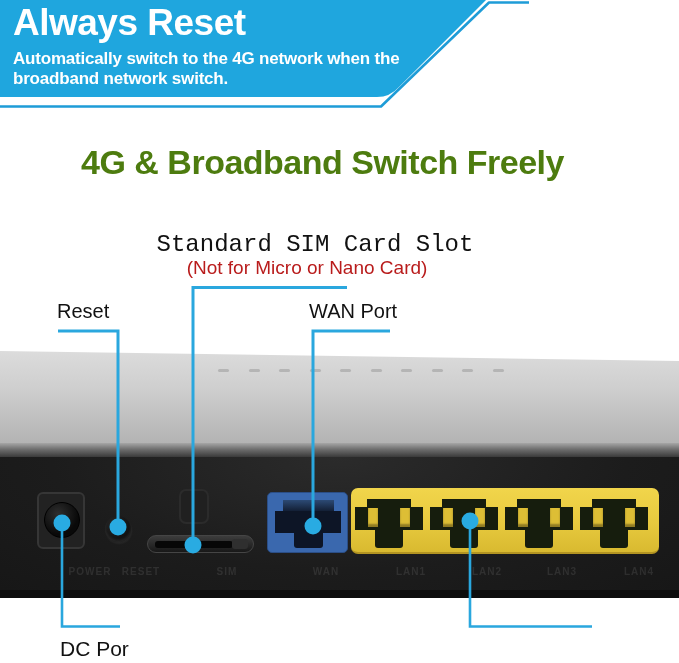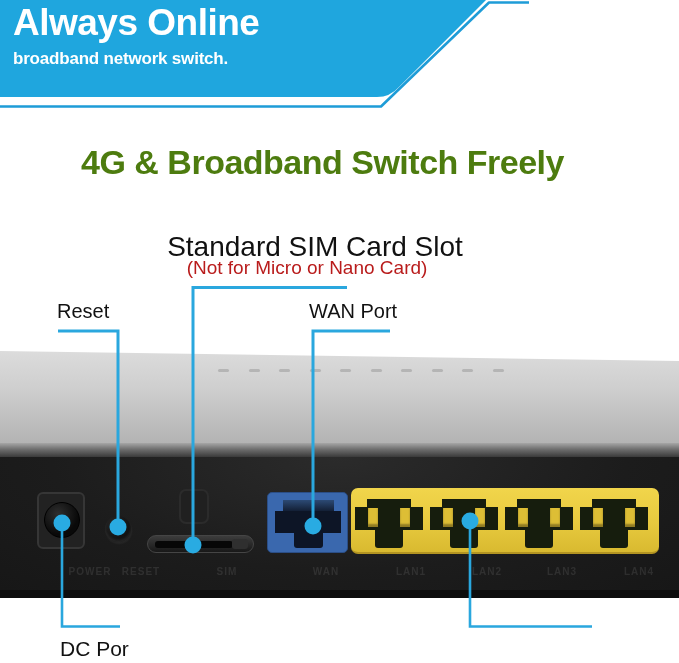--- a/index.html
+++ b/index.html
@@ -17,21 +17,21 @@
     position:absolute;left:13px;top:49px;z-index:2;color:#fff;font-size:17px;font-weight:bold;
     line-height:20px;letter-spacing:-0.2px;
   }
   
   .heading{
     position:absolute;left:0;top:143px;width:645px;text-align:center;z-index:2;
     color:#4d7c0f;font-size:34px;font-weight:bold;letter-spacing:-0.5px;
   }
   
   .lbl{position:absolute;color:#111;z-index:6;white-space:nowrap;}
-  .sim-title{left:0;top:231px;width:630px;text-align:center;font-size:28px;}
+  .sim-title{left:0;top:231px;width:630px;text-align:center;font-size:24px;font-family:Liberation Mono, monospace;}
   .sim-note{left:0;top:257px;width:614px;text-align:center;font-size:19px;color:#b91c1c;}
   .reset-lbl{left:57px;top:300px;font-size:20px;}
   .wan-lbl{left:309px;top:300px;font-size:20px;}
   .dc-lbl{left:60px;top:637px;font-size:21px;}
   .lan-lbl{left:461px;top:636px;font-size:21px;}
   
   .photo-top{
     position:absolute;left:0;top:350px;width:679px;height:93px;z-index:1;
     background:linear-gradient(180deg,#DCDCDC 0%,#CFCFCF 40%,#B3B3B3 100%);
     clip-path:polygon(0 1px,100% 11px,100% 100%,0 100%);
@@ -107,22 +107,23 @@
 </style>
 </head>
 <body>
 
 <div class="stage">
 
   <svg class="banner-svg" width="679" height="115" viewBox="0 0 679 115">
     <path d="M0 0 H486 L399 87 Q390 97 377 97 H0 Z" fill="#1FA6DE"></path>
     <path d="M0 106.5 H381 L489 2.5 H529" fill="none" stroke="#1E9CD7" stroke-width="2.6" stroke-linejoin="round"></path>
   </svg>
-  <div class="banner-title">Always Online</div>
+  <div class="banner-title">Always Reset</div>
   <div class="banner-sub">
+    <div>Automatically switch to the 4G network when the</div>
     <div>broadband network switch.</div>
   </div>
 
   <div class="heading">4G &amp; Broadband Switch Freely</div>
 
   <div class="lbl sim-title">Standard SIM Card Slot</div>
   <div class="lbl sim-note">(Not for Micro or Nano Card)</div>
   <div class="lbl reset-lbl">Reset</div>
   <div class="lbl wan-lbl">WAN Port</div>
   <div class="lbl dc-lbl">DC Por</div>

